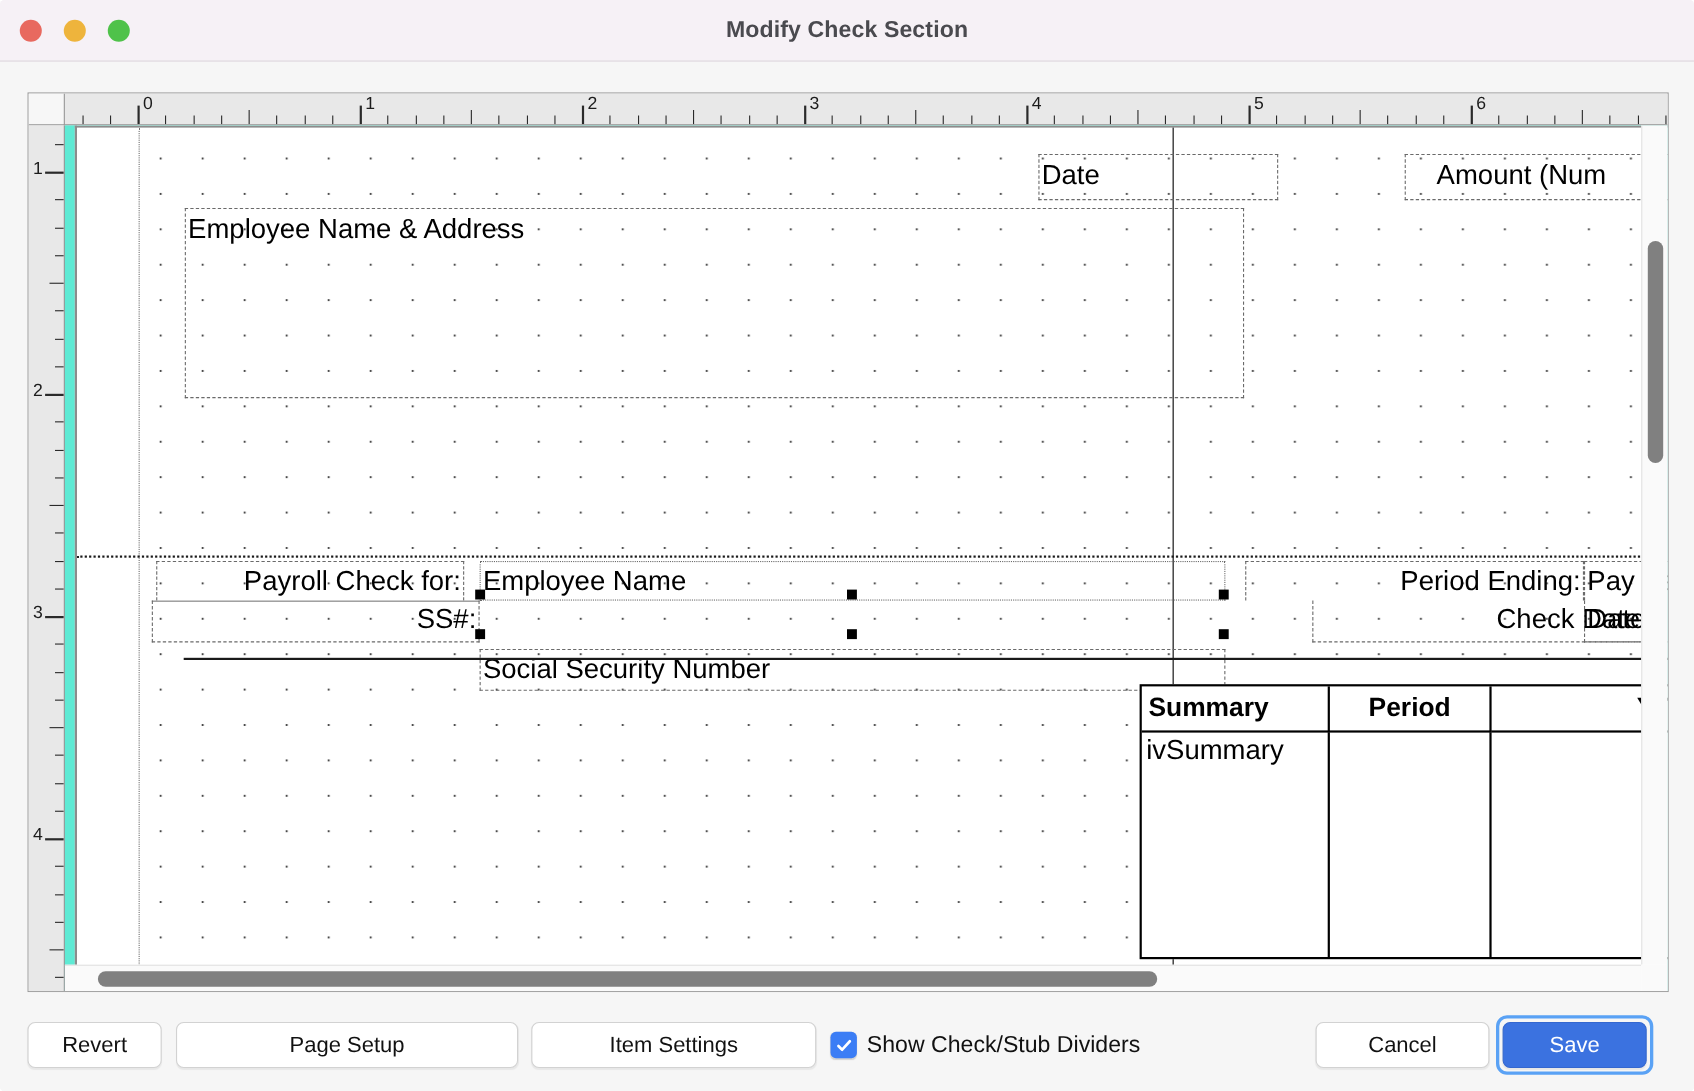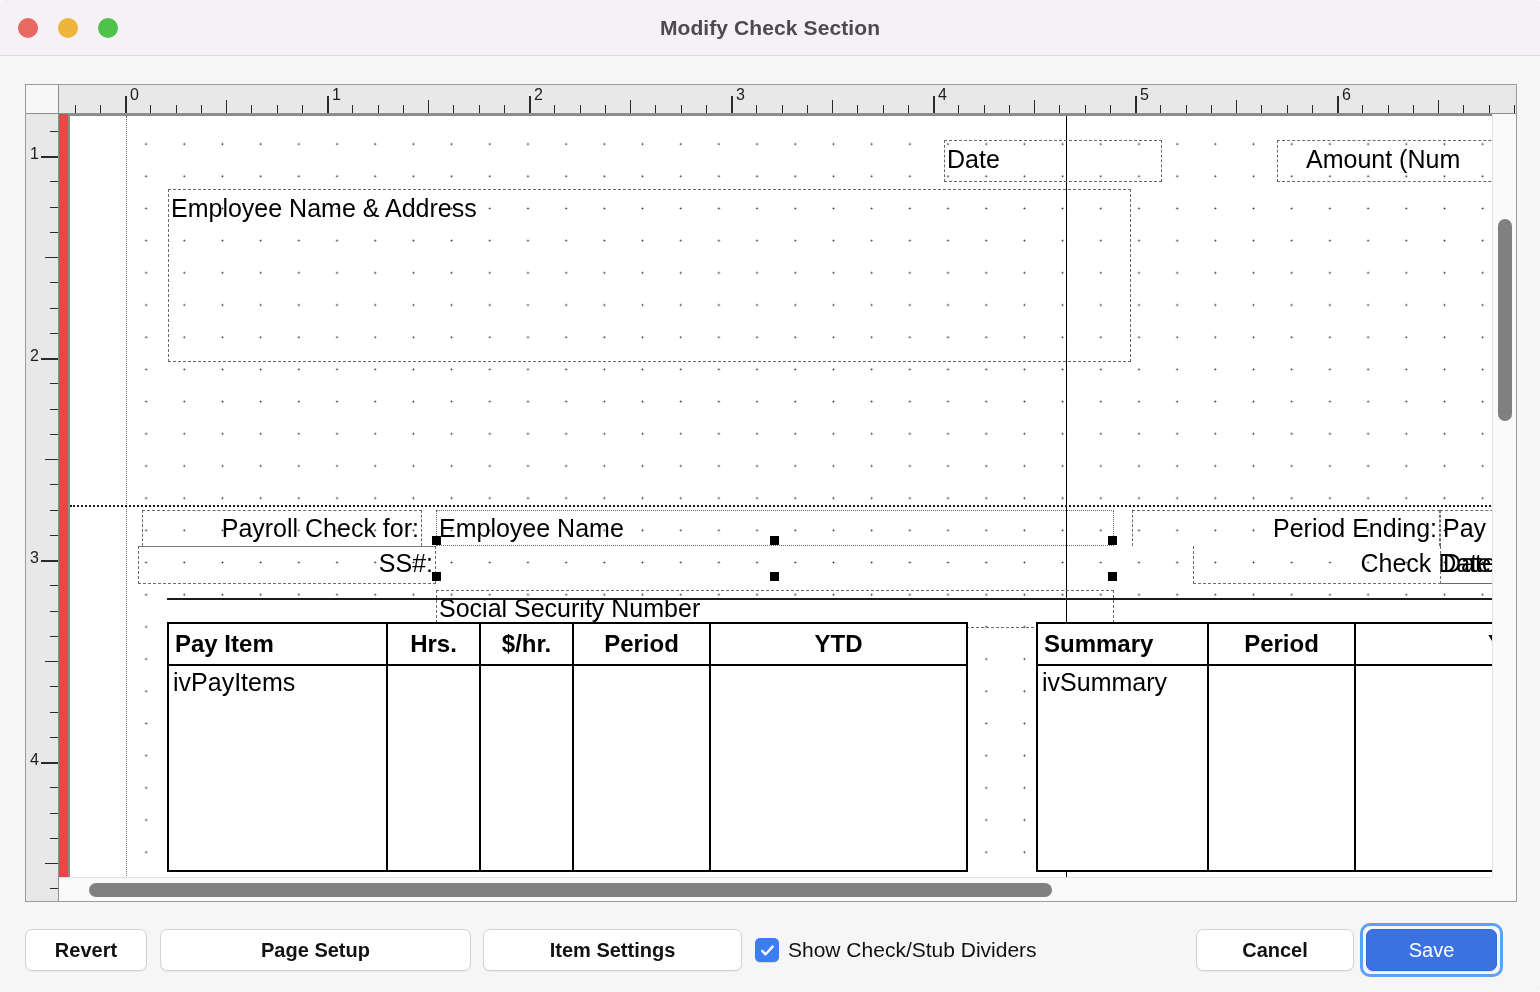--- a/index.html
+++ b/index.html
@@ -71,21 +71,21 @@
   .hnum{position:absolute;top:1px;font-size:16px;color:#1c1c1c;}
   .vtick{position:absolute;right:0;height:1px;background:#2a2a2a;}
   .vtick.minor{width:8px;}
   .vtick.half{width:13px;}
   .vtick.major{width:17px;height:2px;}
   .vnum{position:absolute;left:4px;font-size:16px;color:#1c1c1c;}
 
   
   #canvas-clip{
     position:absolute;left:33px;top:29px;right:0;bottom:0;
-    overflow:hidden;background:#ef4444;
+    overflow:hidden;background:#5eead4;
   }
   #page{
     position:absolute;left:9px;top:0px;width:1600px;height:1100px;
     background:#ffffff;
     border-left:2px solid #8c8c8c;
     border-top:2px solid #8c8c8c;
     box-sizing:border-box;
   }
   
   #dotgrid{
@@ -179,21 +179,21 @@
   #bottombar{
     position:absolute;left:0;bottom:0;width:1540px;height:90px;
     background:#f6f6f6;
   }
   .btn{
     position:absolute;top:929px;height:42px;
     background:#ffffff;border:1px solid #d2d2d2;border-radius:7px;
     box-shadow:0 1px 1px rgba(0,0,0,.06);
     font-size:20px;color:#111;
     display:flex;align-items:center;justify-content:center;
-    box-sizing:border-box;cursor:default;font-weight:bold;
+    box-sizing:border-box;cursor:default;
   }
   #btn-revert{left:25px;width:122px;}
   #btn-pagesetup{left:160px;width:311px;}
   #btn-itemsettings{left:483px;width:259px;}
   #btn-cancel{left:1196px;width:158px;}
   #btn-save{
     left:1366px;width:131px;background:#3b72e0;border:1px solid #3467cf;color:#fff;
     font-weight:normal;
   }
   #save-focus{
@@ -399,42 +399,20 @@
         <div class="fld" style="left:1370px;top:394px;width:220px;height:36px;overflow:hidden;border-bottom:none;">
           <span style="padding-top:5px;">Pay Peri</span>
         </div>
 
         <div class="fld" style="left:1370px;top:430px;width:220px;height:38px;overflow:hidden;border-top:none;">
           <span style="padding-top:5px;">Date2</span>
         </div>
 
         <div class="solid-rule" style="left:97px;top:482px;width:1503px;"></div>
 
-        <div class="ptable" style="left:97px;top:506px;width:801px;height:250px;">
-          <table>
-            <thead>
-              <tr>
-                <th class="lefty" style="width:207px;">Pay Item</th>
-                <th style="width:83px;">Hrs.</th>
-                <th style="width:83px;">$/hr.</th>
-                <th style="width:127px;">Period</th>
-                <th>YTD</th>
-              </tr>
-            </thead>
-            <tbody>
-              <tr>
-                <td>ivPayItems</td>
-                <td></td>
-                <td></td>
-                <td></td>
-                <td></td>
-              </tr>
-            </tbody>
-          </table>
-        </div>
 
         <div class="ptable" style="left:966px;top:506px;width:634px;height:250px;">
           <table>
             <thead>
               <tr>
                 <th class="lefty" style="width:159px;">Summary</th>
                 <th style="width:137px;">Period</th>
                 <th>YTD</th>
               </tr>
             </thead>

